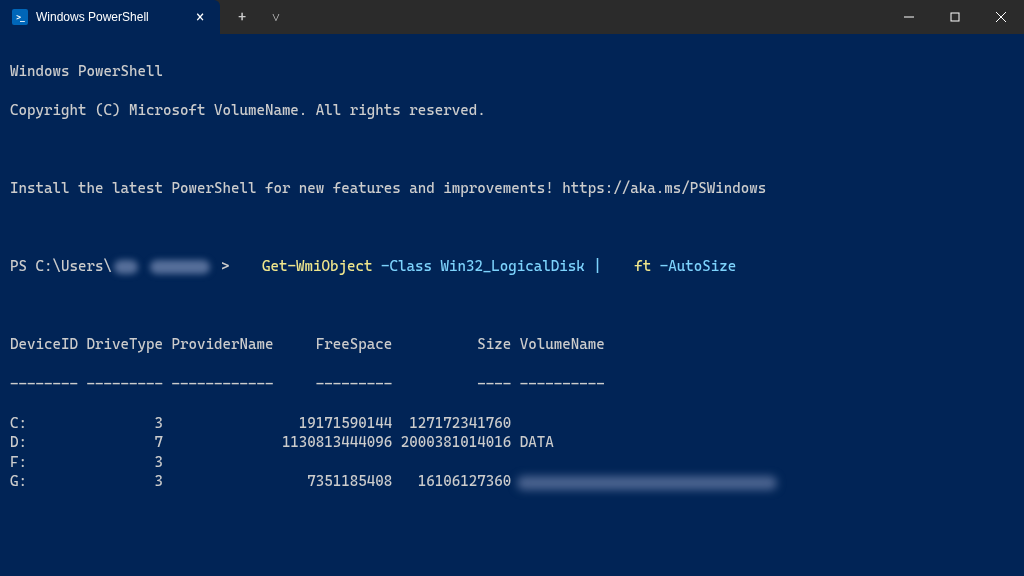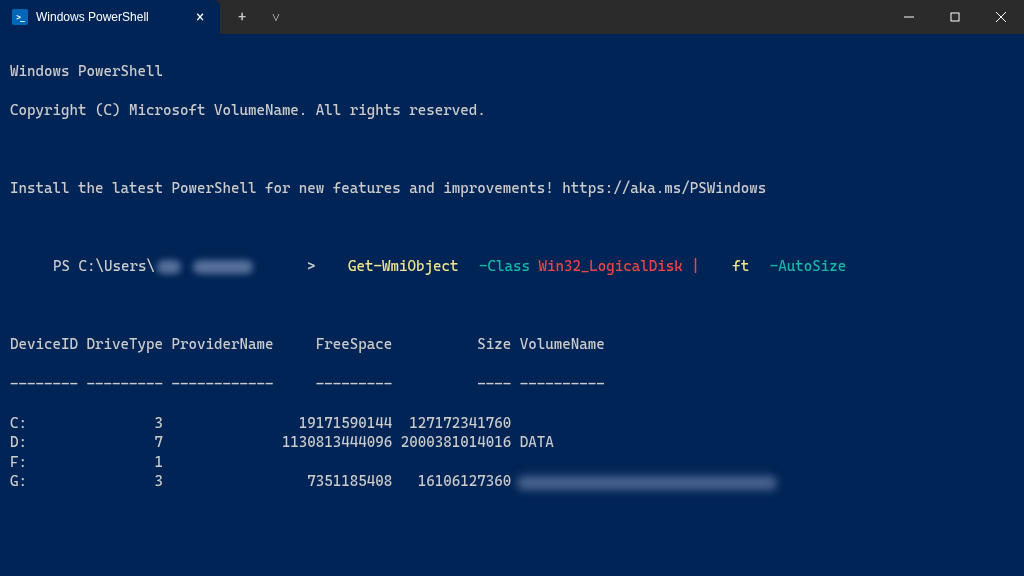--- a/index.html
+++ b/index.html
@@ -112,21 +112,21 @@
       font-size: 14.5px;
       line-height: 1.35;
       white-space: pre;
       background: #012456;
       height: calc(576px - 34px);
       overflow: hidden;
     }
     .line {
       min-height: 19px;
     }
-    .prompt-path { color: #cccccc; margin-left: 43px; }
+    .prompt-path { color: #cccccc; }
     .redacted {
       display: inline-block;
       vertical-align: middle;
       height: 14px;
       background: #566f9a;
       border-radius: 7px;
       filter: blur(3px);
       margin: 0 2px;
     }
     .redacted.sm { width: 24px; }
@@ -135,22 +135,22 @@
       display: inline-block;
       vertical-align: middle;
       height: 14px;
       width: 260px;
       background: #4a638f;
       border-radius: 7px;
       filter: blur(4px);
       margin-left: 6px;
     }
     .cmd-yellow { color: #f0e68c; margin-left: 24px; }
-    .cmd-gray   { color: #14b8a6; margin-left: 12px; }
-    .cmd-white  { color: #ef4444; }
+    .cmd-gray   { color: #7dd3fc; }
+    .cmd-white  { color: #7dd3fc; }
   </style>
 </head>
 <body>
 
 <div class="titlebar">
   <div class="tab">
     <span class="tab-icon"></span>
     <span class="tab-title">Windows PowerShell</span>
     <span class="tab-close">×</span>
   </div>
@@ -182,17 +182,17 @@
 <div class="terminal">
 <div class="line">Windows PowerShell</div>
 <div class="line">Copyright (C) Microsoft VolumeName. All rights reserved.</div>
 <div class="line"> </div>
 <div class="line">Install the latest PowerShell for new features and improvements! https://aka.ms/PSWindows</div>
 <div class="line"> </div>
 <div class="line"><span class="prompt-path">PS C:\Users\</span><span class="redacted sm"></span> <span class="redacted md"></span> <span class="prompt-path">&gt;</span> <span class="cmd-yellow">Get-WmiObject</span> <span class="cmd-gray">-Class</span> <span class="cmd-white">Win32_LogicalDisk</span> <span class="cmd-white">|</span> <span class="cmd-yellow">ft</span> <span class="cmd-gray">-AutoSize</span></div>
 <div class="line"> </div>
 <div class="line">DeviceID DriveType ProviderName     FreeSpace          Size VolumeName</div>
 <div class="line">-------- --------- ------------     ---------          ---- ----------</div>
-<div id="table-rows"><div class="line">C:               3                19171590144  127172341760</div><div class="line">D:               7              1130813444096 2000381014016 DATA</div><div class="line">F:               1</div><div class="line">G:               3                 7351185408   16106127360<span class="redacted-vol"></span></div></div>
+<div id="table-rows"><div class="line">C:               3                19171590144  127172341760</div><div class="line">D:               7              1130813444096 2000381014016 DATA</div><div class="line">F:               3</div><div class="line">G:               3                 7351185408   16106127360<span class="redacted-vol"></span></div></div>
 <div class="line"> </div>
 <div class="line"> </div>
 
 </div>
 
 </body></html>

